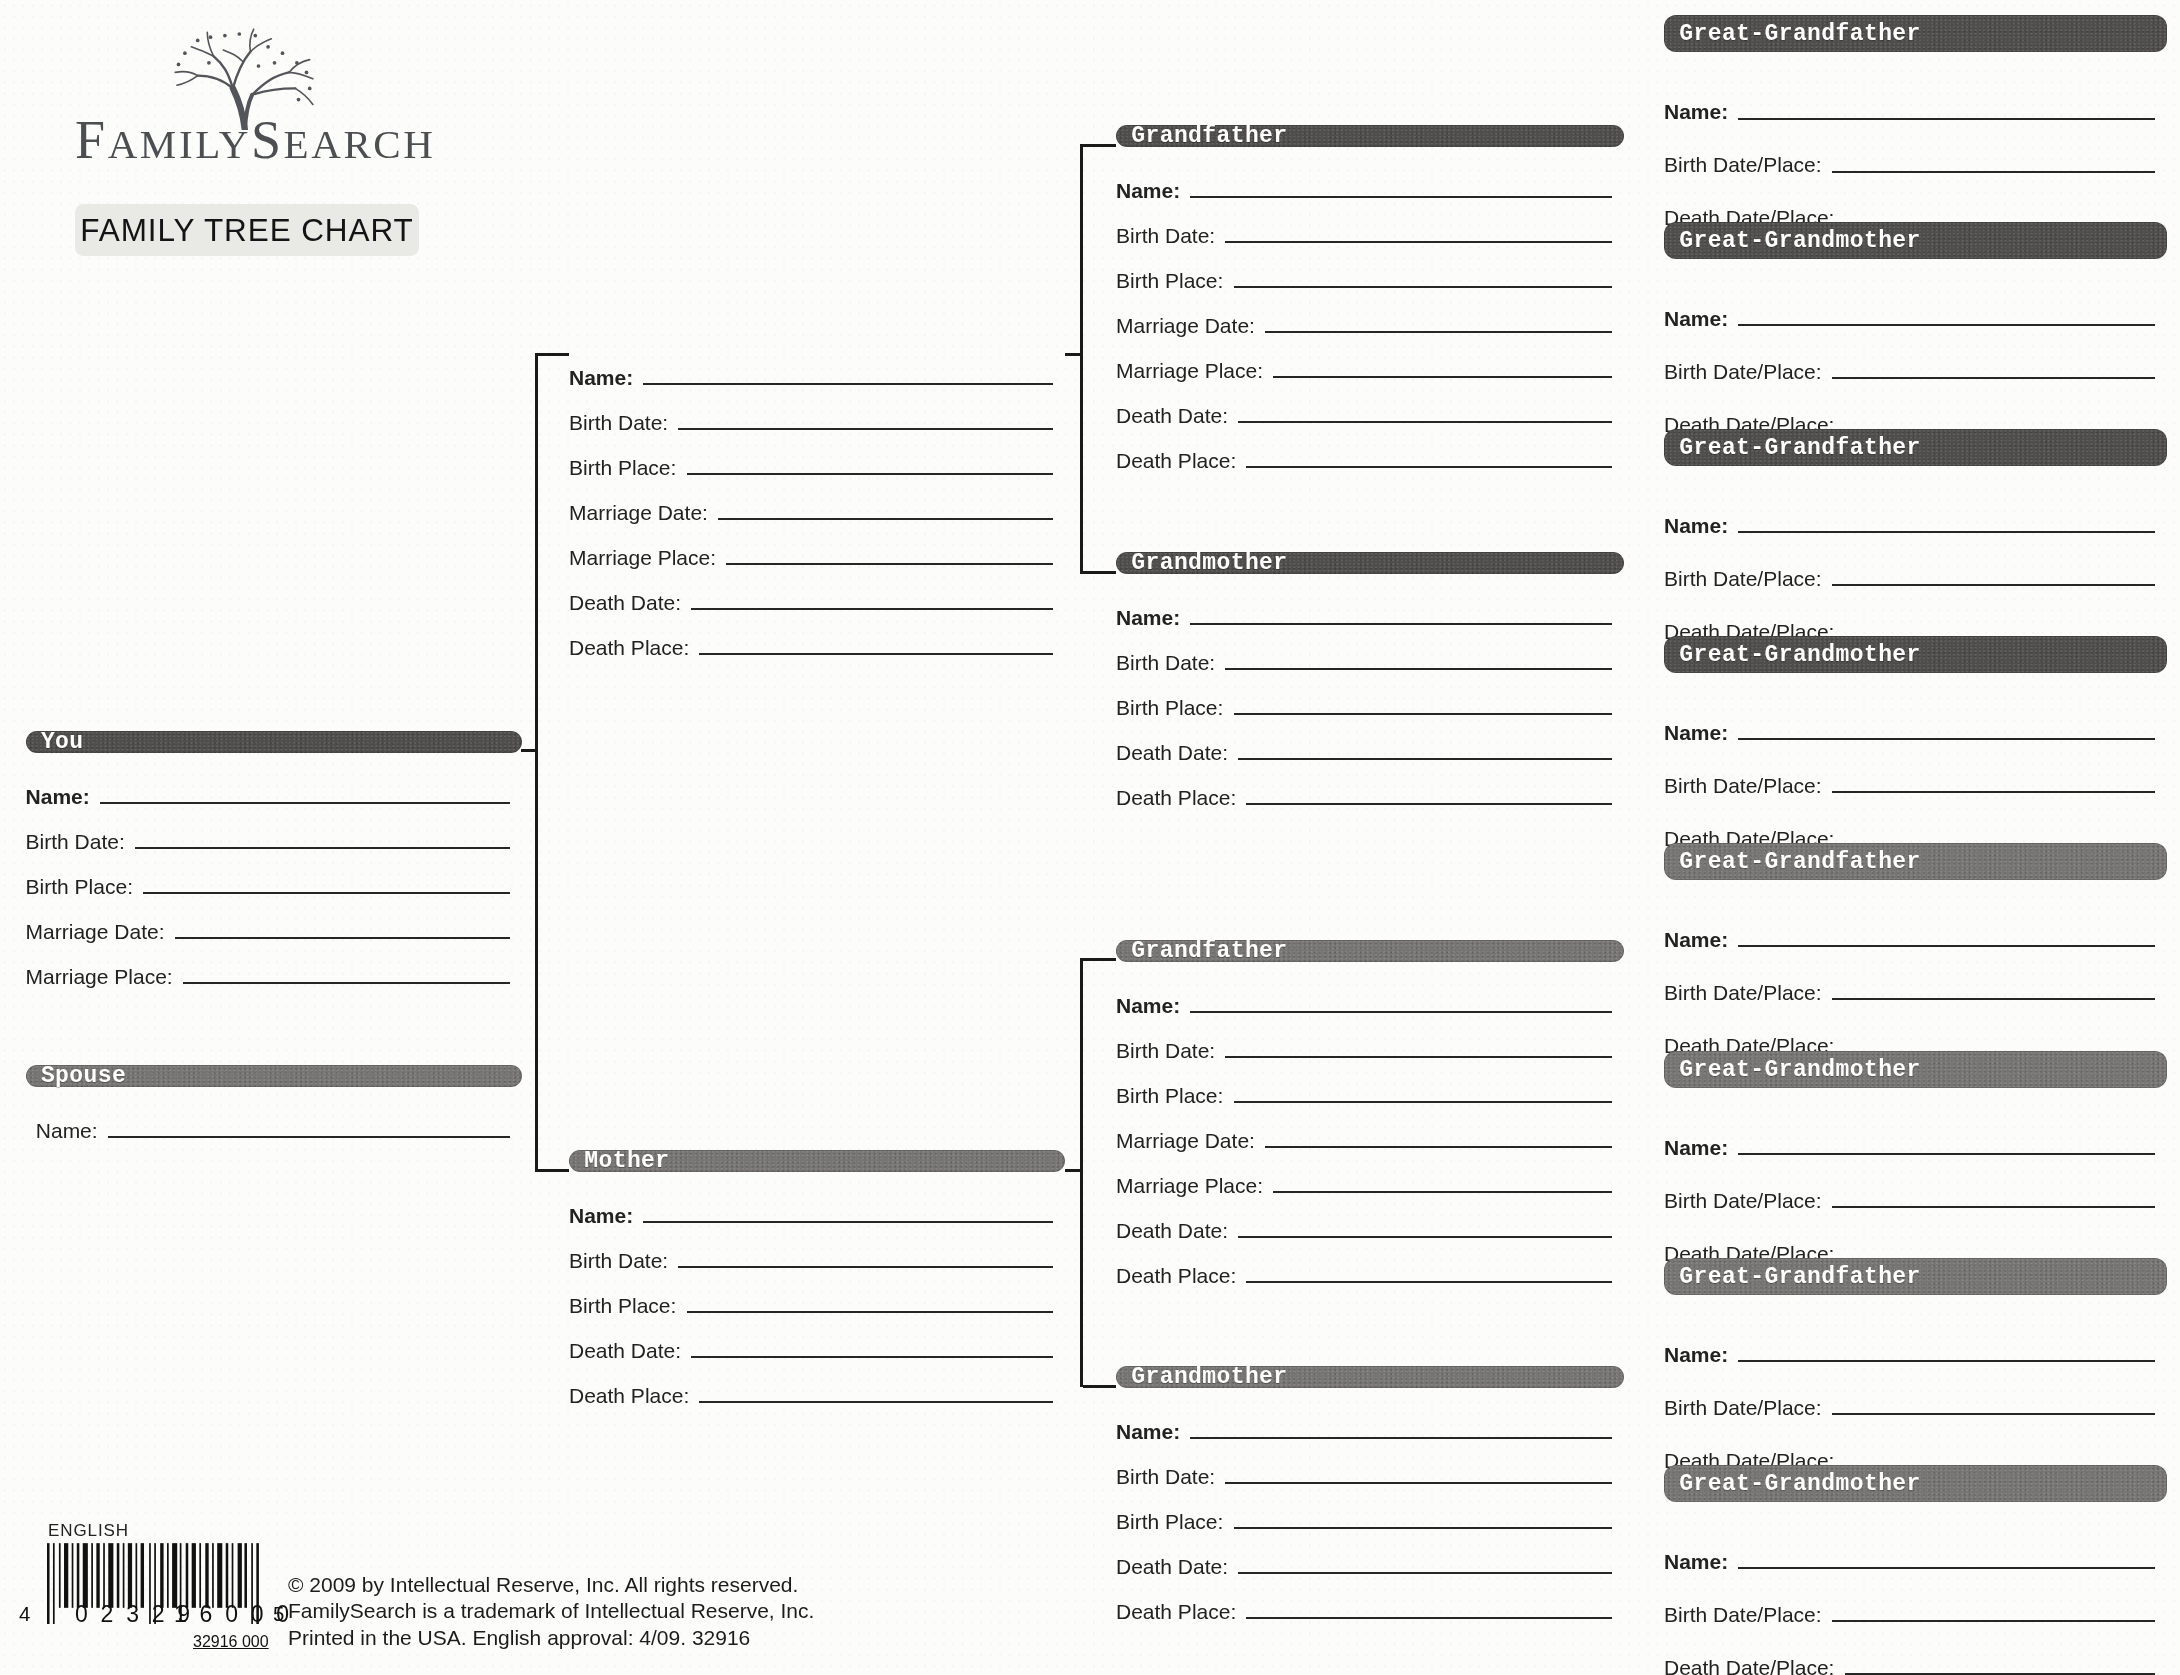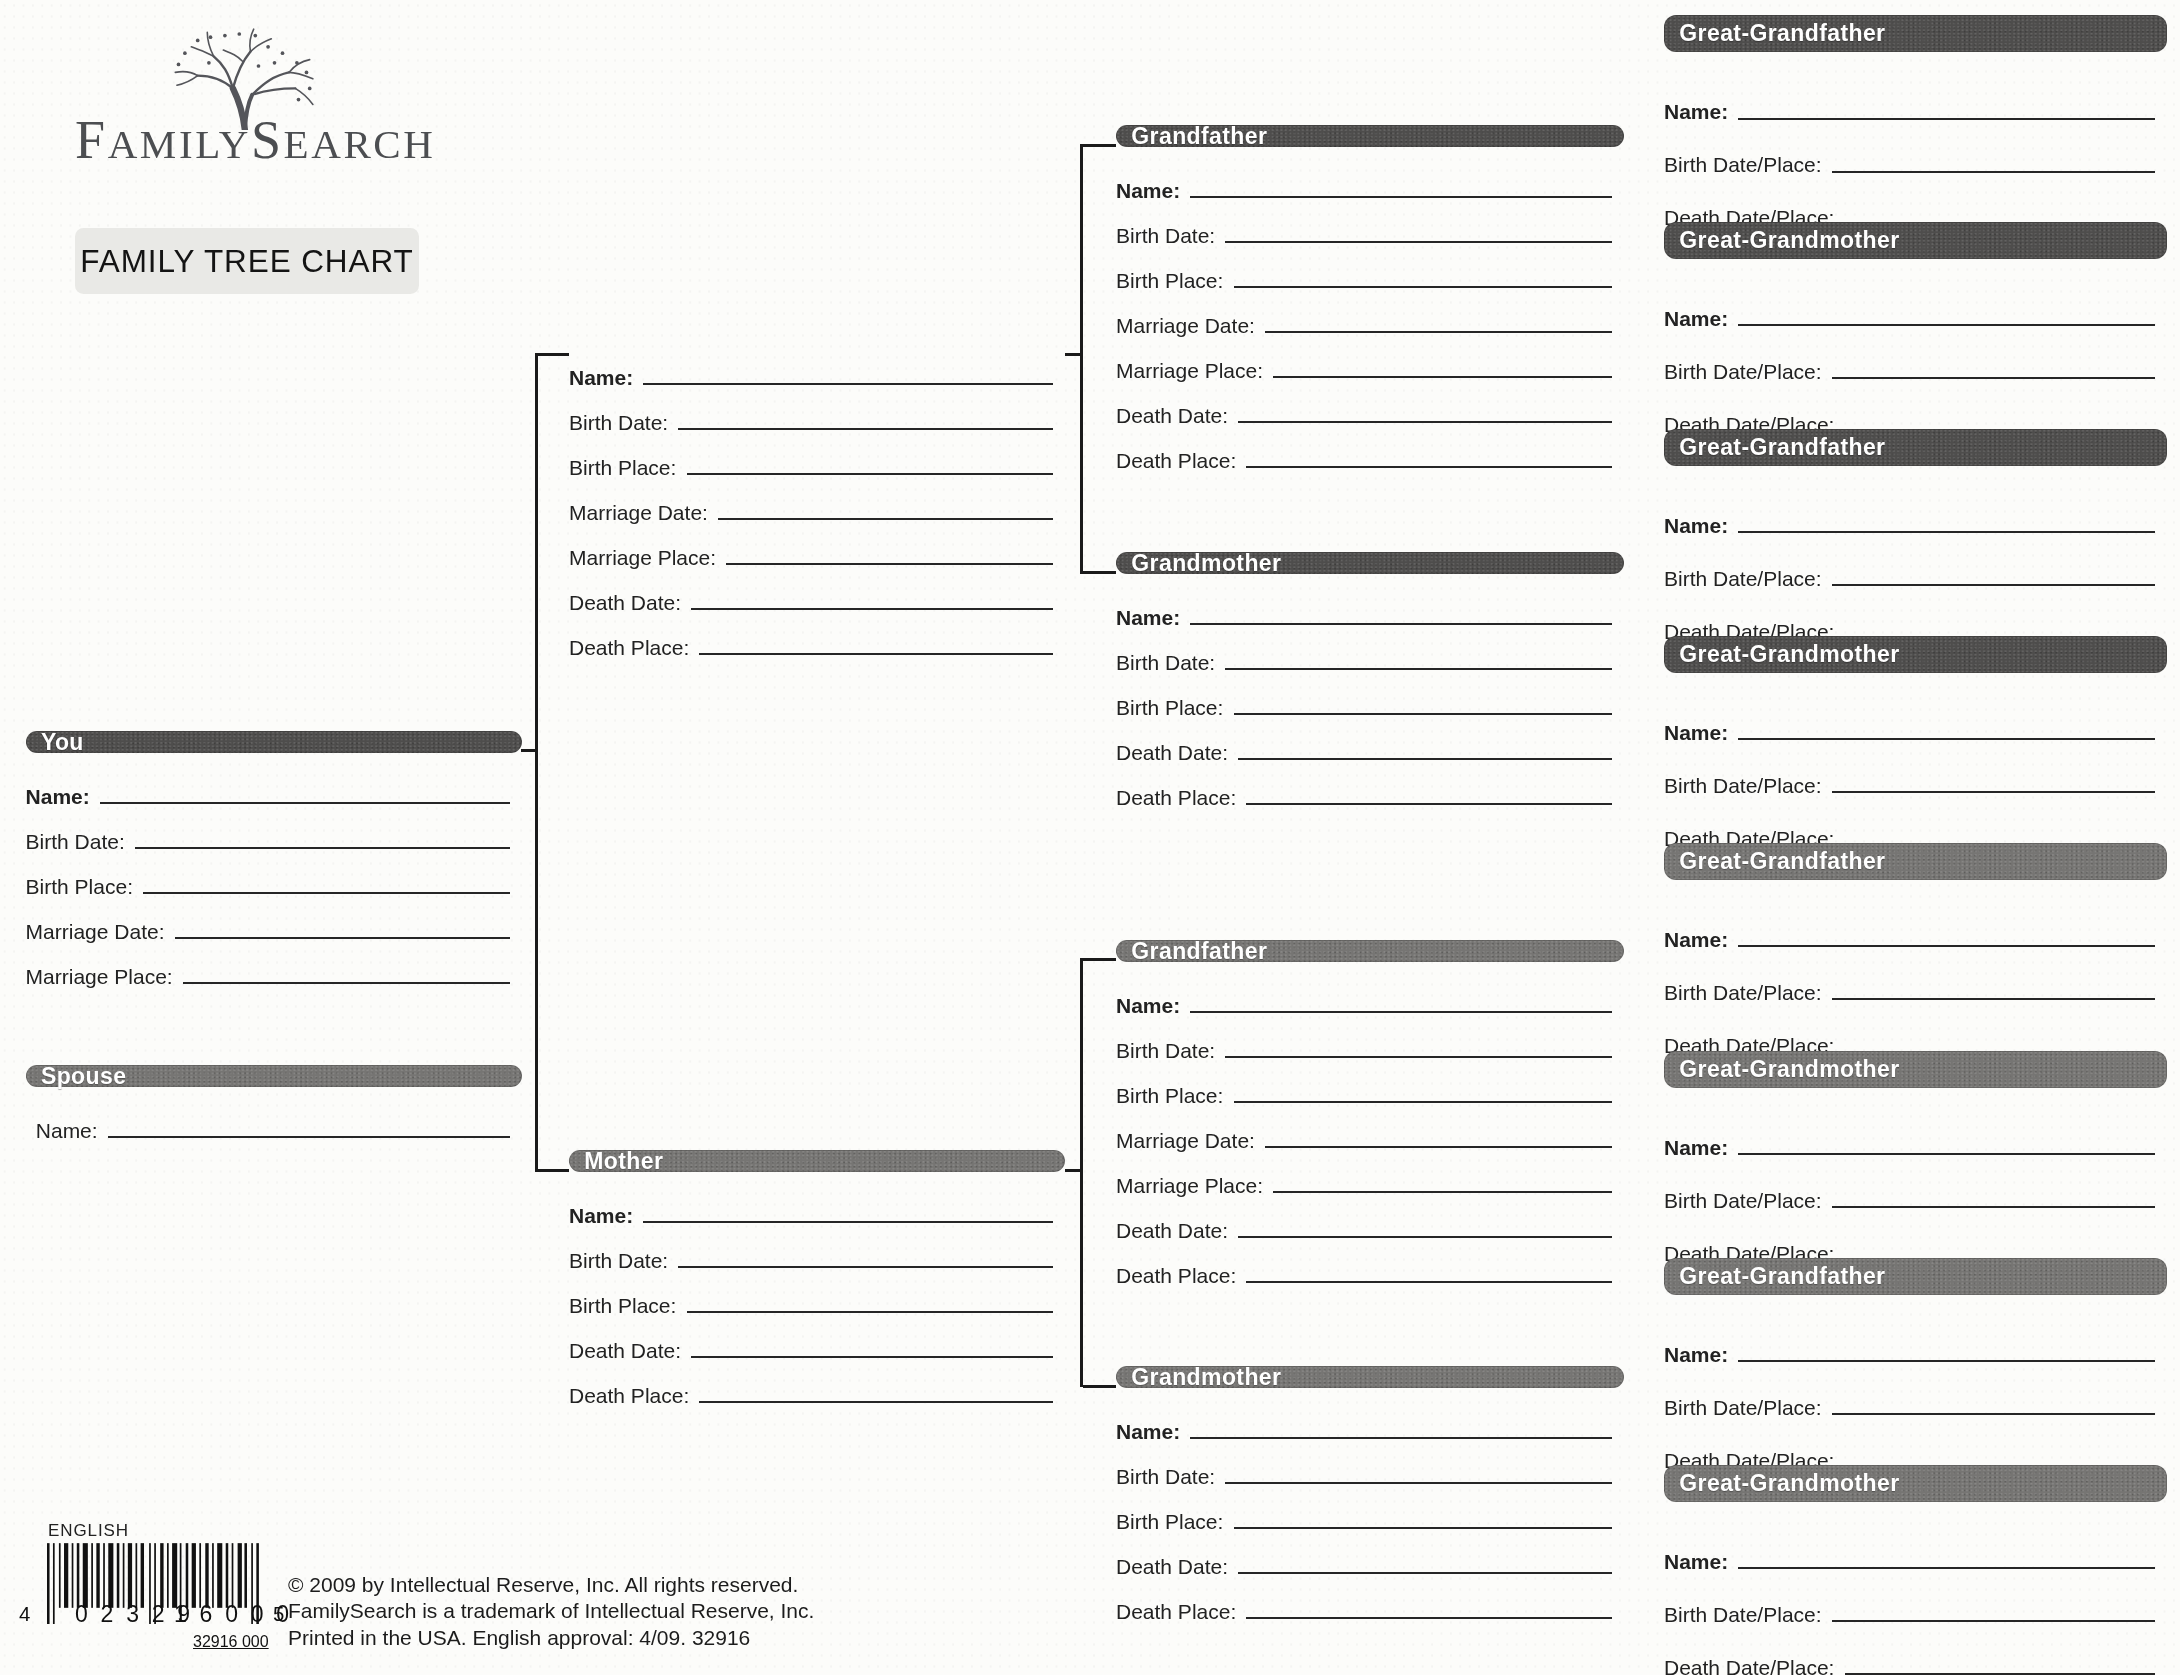--- a/index.html
+++ b/index.html
@@ -16,22 +16,22 @@
   }
 
   
   .logo{position:absolute;left:75px;top:25.6px;width:443px;height:153px;}
   .logo-tree{position:absolute;left:83px;top:0;width:169px;height:104px;}
   .logo-text{position:absolute;left:0;top:87px;font-family:"Liberation Serif", serif;color:#4c4e51;letter-spacing:2.6px;white-space:nowrap;}
   .logo-text .cap{font-size:54px;line-height:1;}
   .logo-text .sm{font-size:41px;line-height:1;}
 
   
-  .title-badge{position:absolute;left:75px;top:204px;width:344px;height:66px;background:#e9e9e6;border-radius:8.5px;
-    display:flex;align-items:center;justify-content:center;margin-top:24px;}
+  .title-badge{position:absolute;left:75px;top:204px;width:344px;height:52px;background:#e9e9e6;border-radius:8.5px;
+    display:flex;align-items:center;justify-content:center;}
   .title-badge span{font-size:31.5px;color:#141414;letter-spacing:0.9px;}
 
   
   .person-box{position:absolute;}
   .pos-you    {left:25.6px;  top:731px;  width:496px;}
   .pos-spouse {left:25.6px;  top:1065px; width:496px;}
   .pos-father {left:569px; top:334px;  width:496px;}
   .pos-mother {left:569px; top:1150px; width:496px;}
   .pos-gf1{left:1116px;top:125px; width:508px;}
   .pos-gm1{left:1116px;top:552px; width:508px;}
@@ -47,21 +47,21 @@
   .pos-gg8{left:1664px;top:1465px;width:503px;}
 
   .bar{height:22px;border-radius:16px;display:flex;align-items:center;padding:0 15.3px;
     box-shadow:inset 0 0 0 0.9px rgba(0,0,0,0.14);
     background-image:radial-gradient(rgba(255,255,255,0.13) 0.9px, transparent 1.2px),
                      radial-gradient(rgba(0,0,0,0.22) 0.9px, transparent 1.2px);
     background-size:4.3px 3.4px, 5.1px 4.3px;background-position:0 0, 2.6px 1.7px;}
   .gg .bar{height:37px;border-radius:12px;}
   .tone-dark   .bar{background-color:#4e4d4c;}
   .tone-medium .bar{background-color:#767573;}
-  .bar span{color:#ffffff;font-weight:bold;font-size:23px;letter-spacing:0.4px;text-shadow:0 0.9px 0.9px rgba(0,0,0,0.3);}
+  .bar span{color:#ffffff;font-weight:bold;font-size:23px;letter-spacing:0.4px;text-shadow:0 0.9px 0.9px rgba(0,0,0,0.3);font-family:Liberation Mono, monospace;}
 
   .rows{padding-top:8.5px;}
   .gg .rows{padding-top:17px;}
   .row{height:45px;display:flex;align-items:flex-end;gap:10.2px;padding-right:12px;}
   .gg .row{height:53px;}
   .lbl{font-size:21px;color:#222222;white-space:nowrap;line-height:1;}
   .lbl.name{font-weight:bold;}
   .plain-name .lbl.name{font-weight:400;}
   .plain-name .row{padding-left:10.2px;}
   .ln{flex:1;height:0;border-bottom:2.6px solid #262626;margin-bottom:2.6px;}

